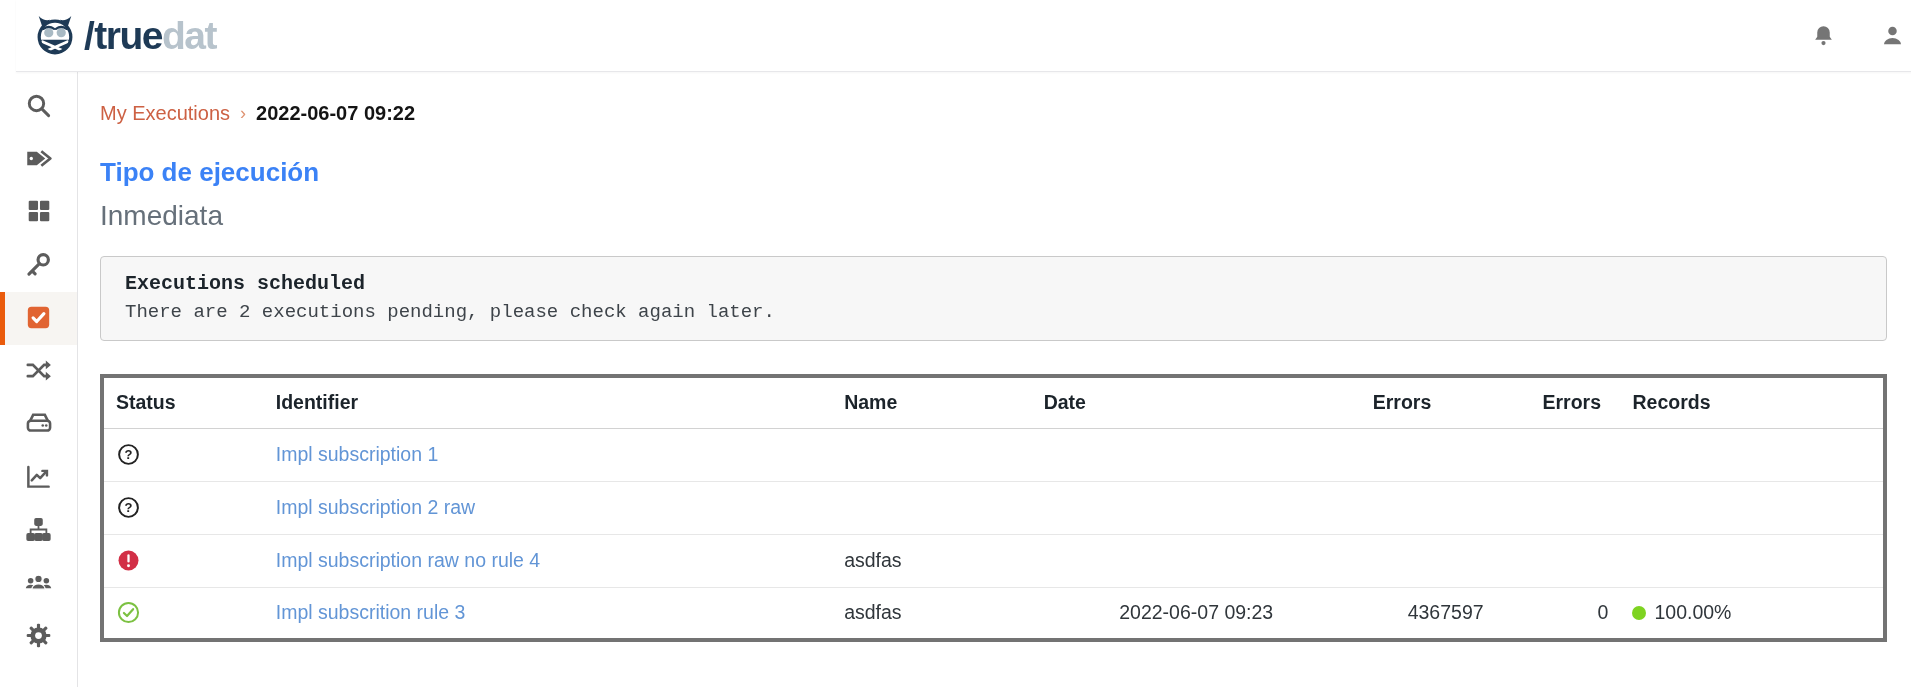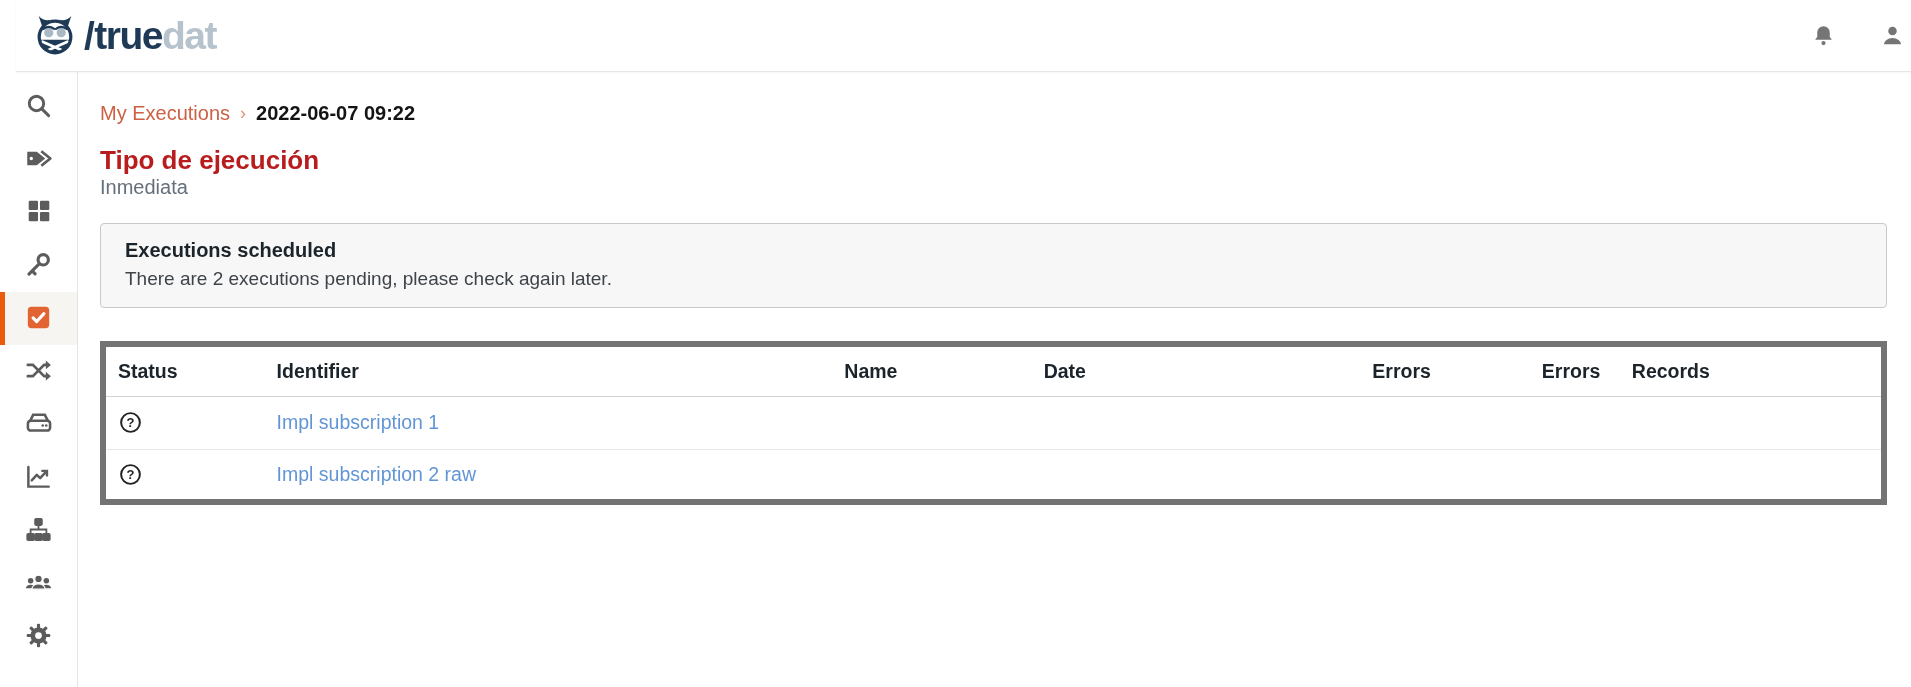--- a/index.html
+++ b/index.html
@@ -34,31 +34,31 @@
   
   .main { position:absolute; top:72px; left:80px; width:1833px; height:615px;
     padding:30px 0 0 20px; background:#fff; }
   .content { width:1787px; }
 
   .breadcrumb { font-size:20px; display:flex; align-items:center; gap:10px; }
   .breadcrumb a { color:#cd6144; text-decoration:none; cursor:pointer; }
   .crumb-sep { color:#df9372; font-size:18px; }
   .crumb-current { color:#141414; font-weight:700; }
 
-  .section-title { margin-top:20px; font-size:26px; font-weight:700; color:#b91c1c; }
-  .section-subtitle { font-size:20px; color:#66707a; }
+  .section-title { margin-top:32px; font-size:26px; font-weight:700; color:#3b82f6; }
+  .section-subtitle { margin-top:12px; font-size:28px; color:#66707a; }
 
   .alert { margin-top:24px; background:#f7f7f7; border:1px solid #c9c9c9;
-    border-radius:4px; padding:15px 24px 17px 24px; }
+    border-radius:4px; padding:15px 24px 17px 24px;font-family:Liberation Mono, monospace; }
   .alert-title { font-size:20px; font-weight:700; color:#1c242b; }
   .alert-msg { margin-top:6px; font-size:19px; color:#3e444a; }
 
   
   .exec-table { margin-top:33px; width:1787px; border-collapse:collapse;
-    border:6px solid #737373; font-size:19.5px; }
+    border:4px solid #737373; font-size:19.5px; }
   .exec-table thead th { text-align:left; font-weight:700; color:#1c242b;
     height:52px; border-bottom:1px solid #d2d2d2; padding:0 12px; }
   .exec-table tbody td { height:53px; border-bottom:1px solid #e7e7e7;
     padding:0 12px; color:#30363b; }
   .exec-table tbody tr:last-child td { border-bottom:none; }
   .col-status  { width:162px; }
   .col-ident   { width:570px; }
   .col-name    { width:200px; }
   .col-date    { width:330px; }
   .col-records { width:170px; }
@@ -277,16 +277,54 @@
             </svg>
               </span>
             </td>
           <td><a href="#" class="link">Impl subscription 2 raw</a></td>
           <td></td>
           <td class="c-date"></td>
           <td class="c-records"></td>
           <td class="c-errors"></td>
           <td class="c-quality"></td>
         </tr>
+        <tr>
+          <td class="c-status">
+              <span class="status-wrap">
+            <svg width="25" height="25" viewBox="0 0 24 24">
+              <circle cx="12" cy="12" r="9.6" fill="#d22f46"></circle>
+              <rect x="10.9" y="6" width="2.2" height="8" rx="1.1" fill="#fff"></rect>
+              <circle cx="12" cy="17" r="1.4" fill="#fff"></circle>
+            </svg>
+              </span>
+            </td>
+          <td><a href="#" class="link">Impl subscription raw no rule 4</a></td>
+          <td>asdfas</td>
+          <td class="c-date"></td>
+          <td class="c-records"></td>
+          <td class="c-errors"></td>
+          <td class="c-quality"></td>
+        </tr>
+        <tr>
+          <td class="c-status">
+              <span class="status-wrap">
+            <svg width="25" height="25" viewBox="0 0 24 24">
+              <circle cx="12" cy="12" r="9.2" fill="none" stroke="#7cc142" stroke-width="1.9"></circle>
+              <path d="M7.6 12.4 l3 3 5.8-6.6" fill="none" stroke="#7cc142" stroke-width="2.1" stroke-linecap="round" stroke-linejoin="round"></path>
+            </svg>
+              </span>
+            </td>
+          <td><a href="#" class="link">Impl subscrition rule 3</a></td>
+          <td>asdfas</td>
+          <td class="c-date">2022-06-07 09:23</td>
+          <td class="c-records">4367597</td>
+          <td class="c-errors">0</td>
+          <td class="c-quality">
+            <span class="quality-cell">
+              <span class="q-dot"></span>
+              <span>100.00%</span>
+            </span>
+          </td>
+        </tr>
       </tbody>
     </table>
   </div>
 </main>
 
 </body></html>

